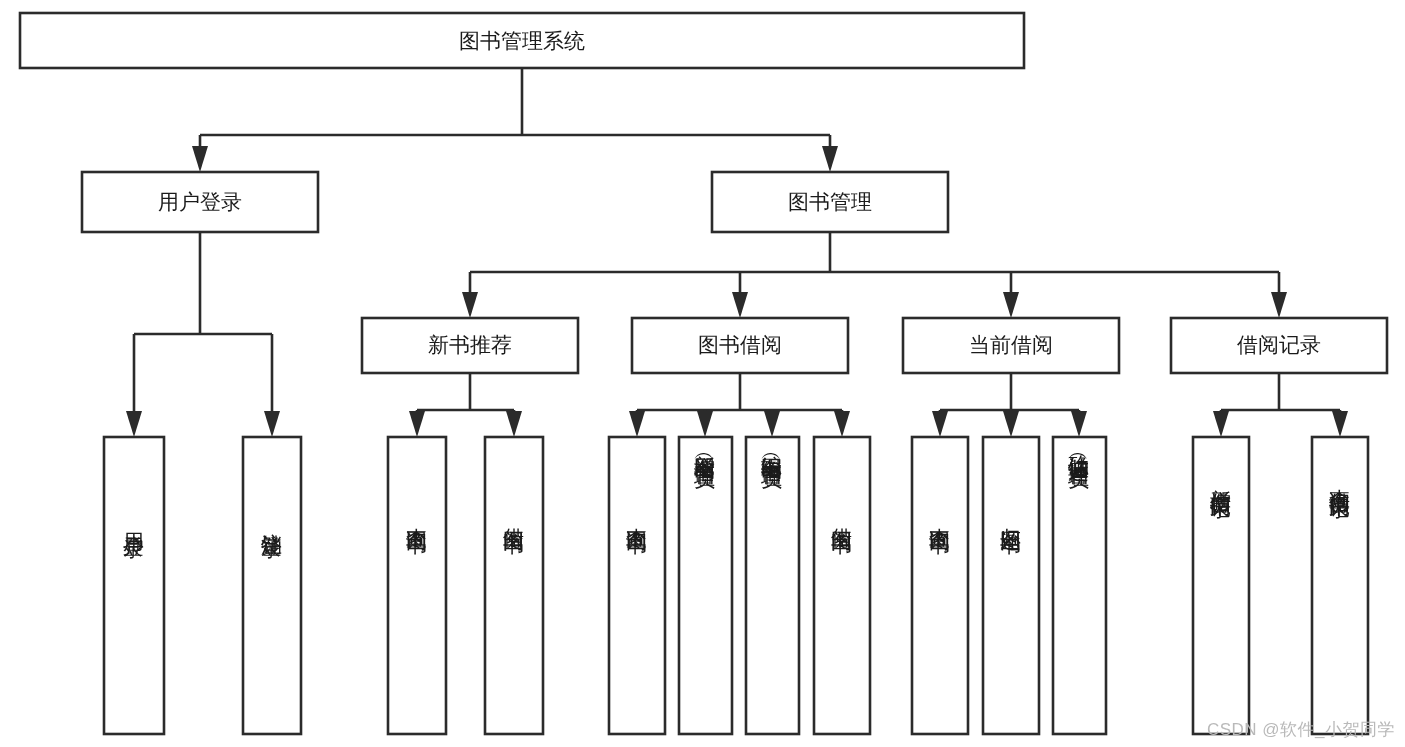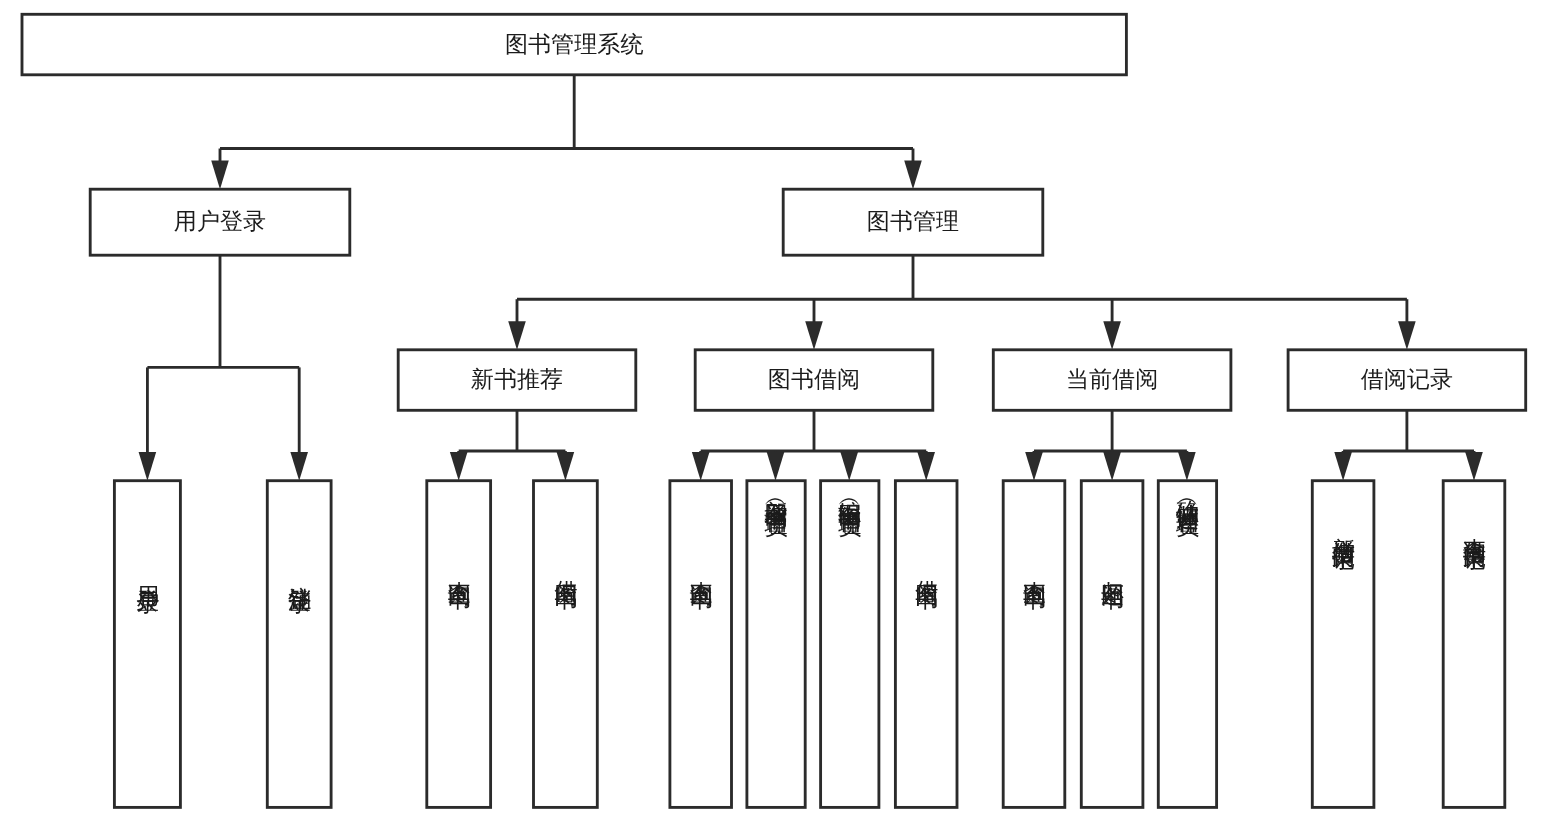--- a/index.html
+++ b/index.html
@@ -248,14 +248,15 @@
       </g>
 
       <g>
         <rect class="node-rect" x="1312" y="437" width="56" height="297"></rect>
         <text class="node-label-v" x="1340" y="478">查询借阅记录</text>
       </g>
 
     </g>
   </svg>
 
+  <div class="watermark">CSDN @软件_小贺同学</div>
 
 </div>
 
 </body></html>

